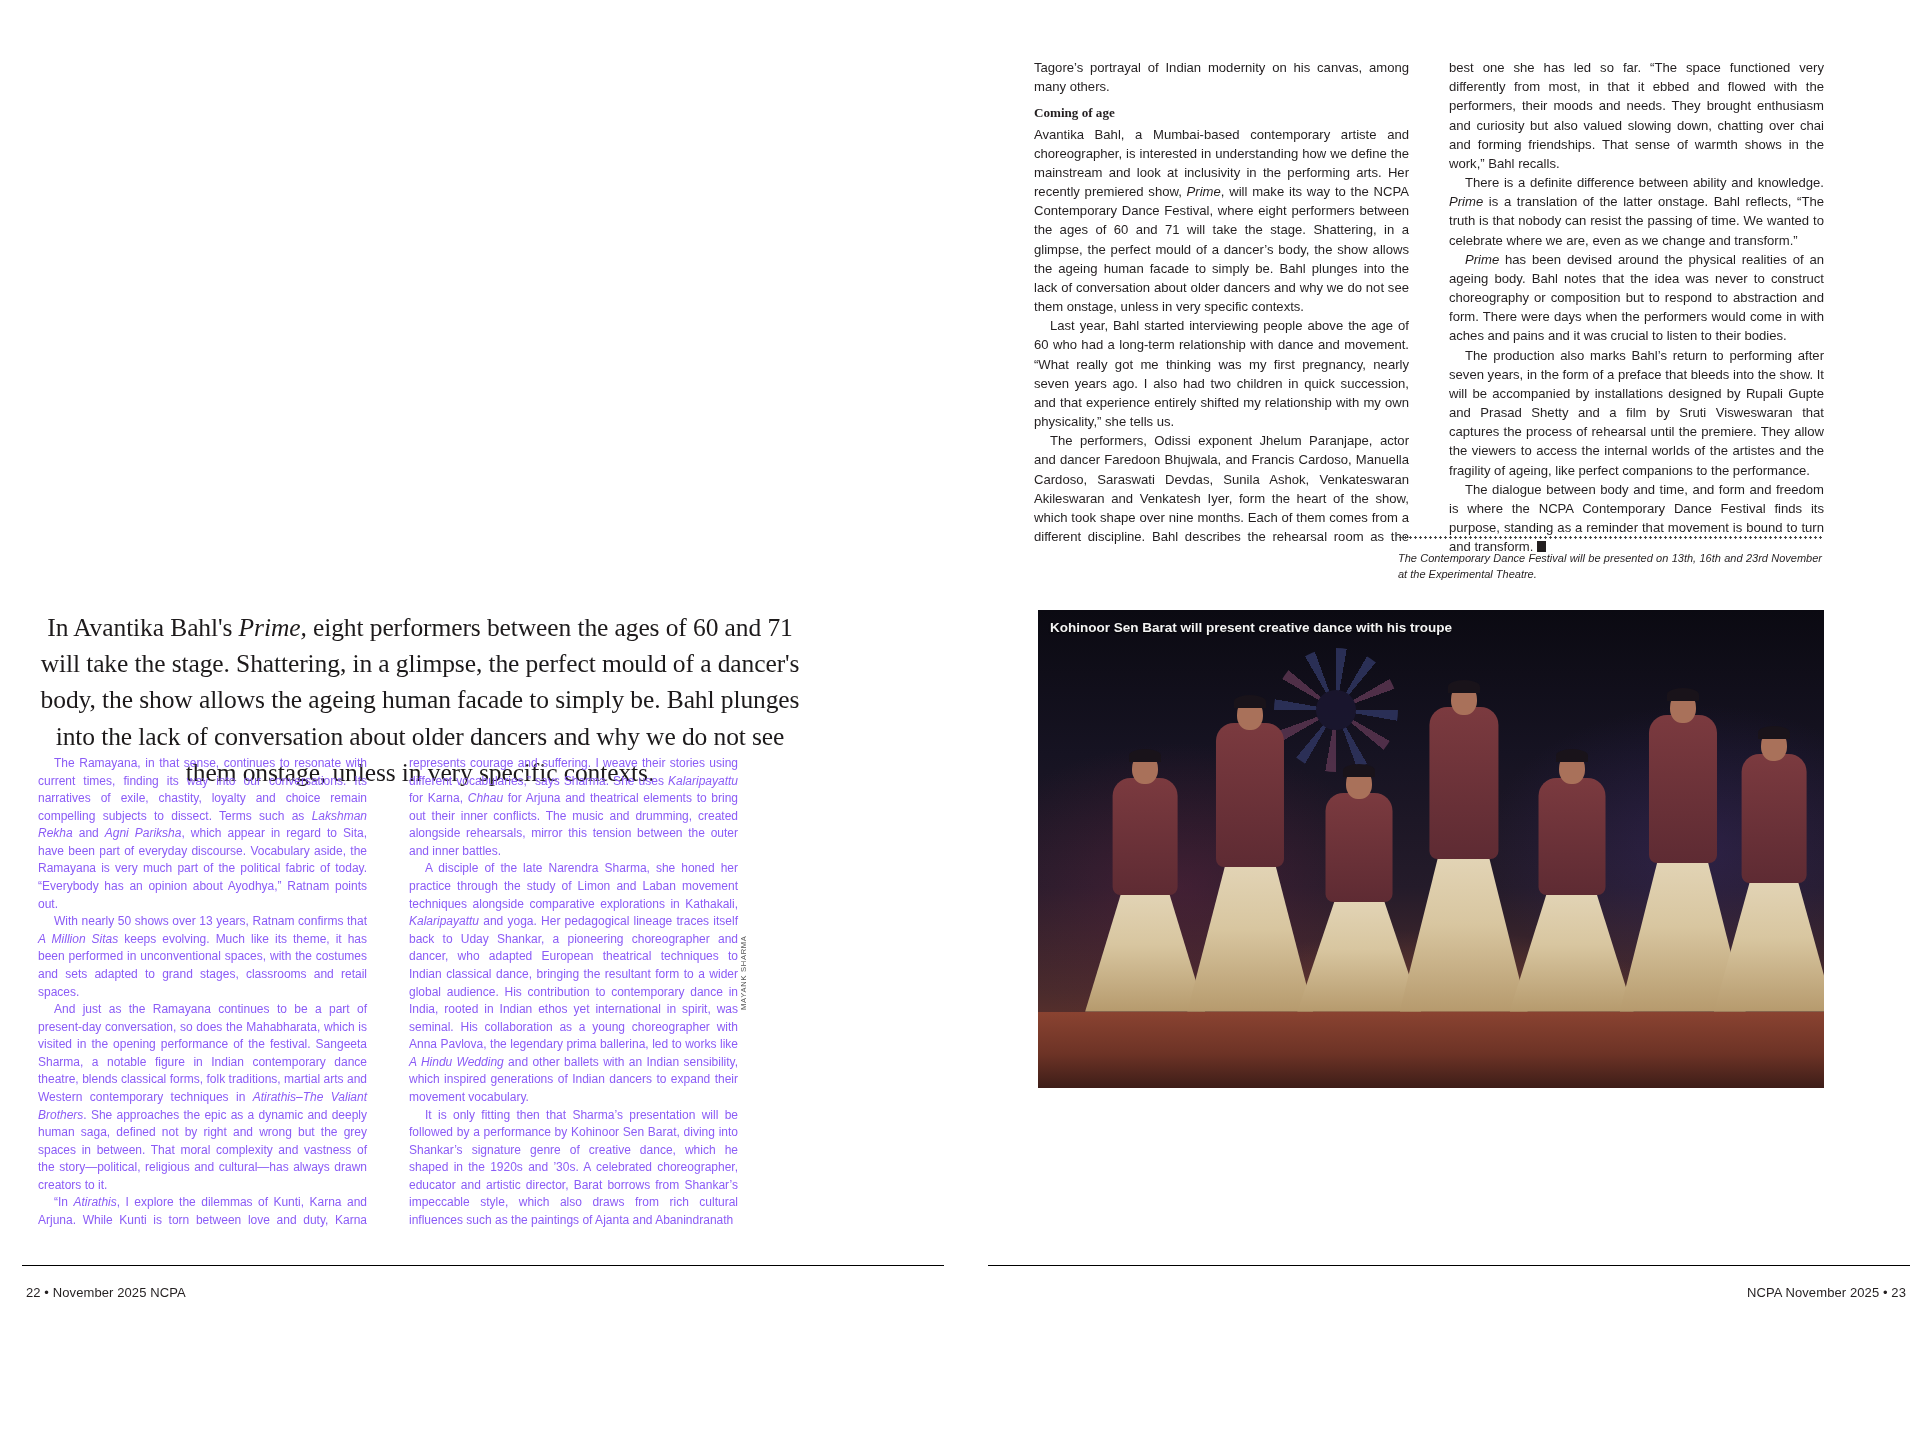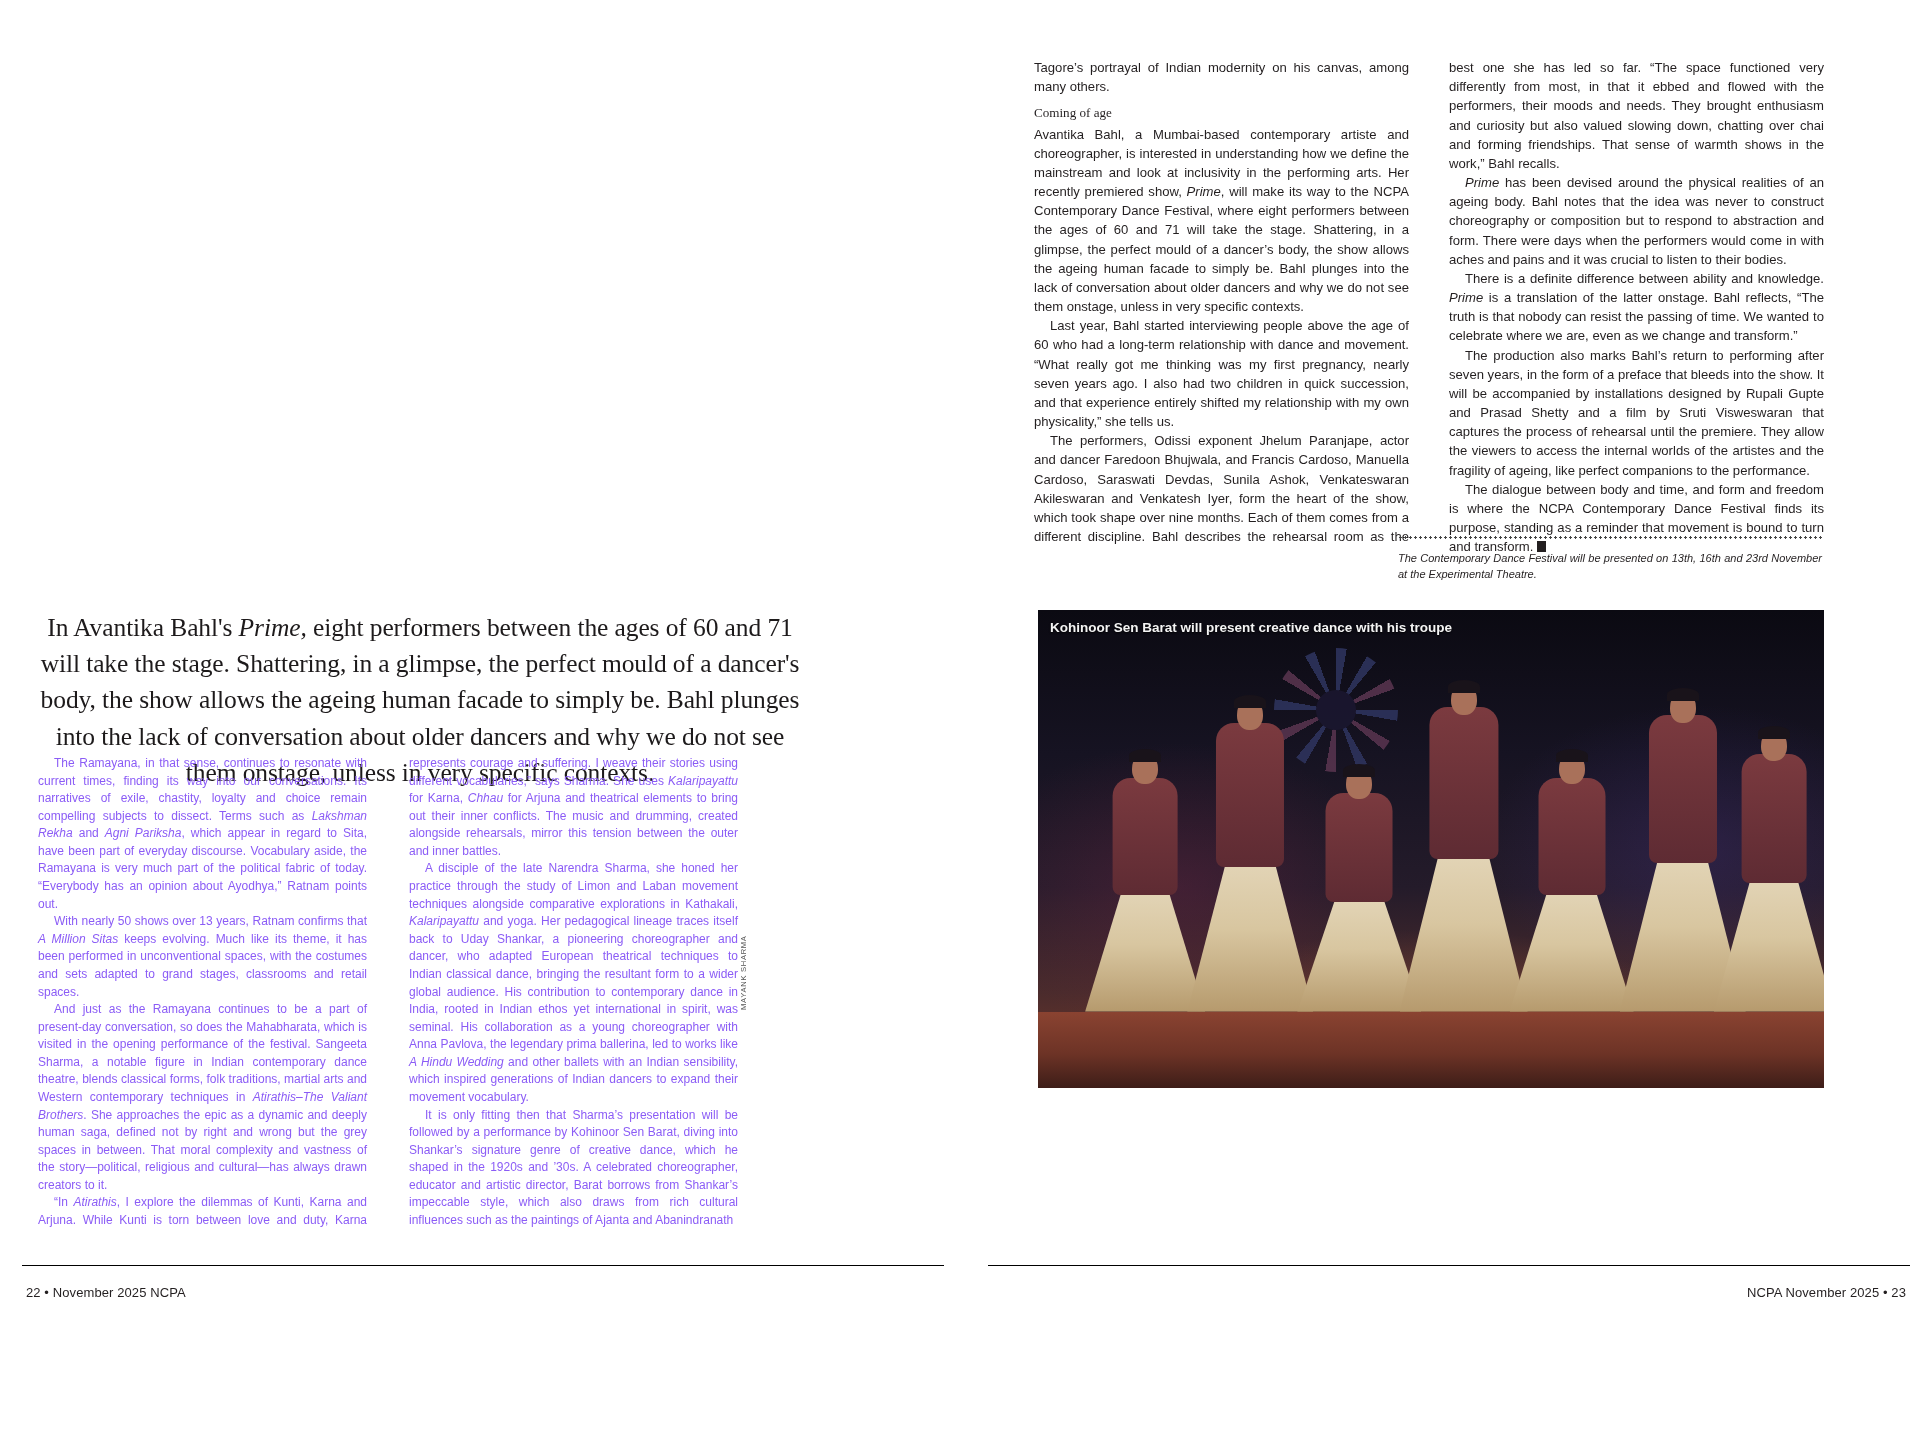--- a/index.html
+++ b/index.html
@@ -98,21 +98,21 @@
   }
   .rcols p{
     margin:0;font-size:13.1px;line-height:1.465;text-align:justify;
     text-indent:16px;color:#231f20;
   }
   .rcols p.nohang{text-indent:0;}
   .rcols i{font-style:italic;}
   .sec-head{
     font-family:"Liberation Serif", serif;
     color:#8f2240;font-size:21px;line-height:1.1;margin:7px 0 2px 0 !important;
-    text-indent:0 !important;text-align:left;font-weight:400;
+    text-indent:0 !important;text-align:left;font-weight:700;
   }
   .endmark{display:inline-block;width:9px;height:11px;background:#231f20;
     vertical-align:-1px;margin-left:4px;}
   .dotrule{
     position:absolute;left:432px;top:536px;width:424px;height:3px;
     background-image:radial-gradient(circle, #444 1px, rgba(0,0,0,0) 1.3px);
     background-size:5px 3px;background-repeat:repeat-x;
   }
   .tailnote{
     position:absolute;left:432px;top:550px;width:424px;
@@ -208,22 +208,22 @@
   </div>
 
   <div class="page page-right">
 
     <div class="rcols">
       <p class="nohang">Tagore’s portrayal of Indian modernity on his canvas, among many others.</p>
       <p class="sec-head">Coming of age</p>
       <p class="nohang">Avantika Bahl, a Mumbai-based contemporary artiste and choreographer, is interested in understanding how we define the mainstream and look at inclusivity in the performing arts. Her recently premiered show, <i>Prime</i>, will make its way to the NCPA Contemporary Dance Festival, where eight performers between the ages of 60 and 71 will take the stage. Shattering, in a glimpse, the perfect mould of a dancer’s body, the show allows the ageing human facade to simply be. Bahl plunges into the lack of conversation about older dancers and why we do not see them onstage, unless in very specific contexts.</p>
       <p>Last year, Bahl started interviewing people above the age of 60 who had a long-term relationship with dance and movement. “What really got me thinking was my first pregnancy, nearly seven years ago. I also had two children in quick succession, and that experience entirely shifted my relationship with my own physicality,” she tells us.</p>
       <p>The performers, Odissi exponent Jhelum Paranjape, actor and dancer Faredoon Bhujwala, and Francis Cardoso, Manuella Cardoso, Saraswati Devdas, Sunila Ashok, Venkateswaran Akileswaran and Venkatesh Iyer, form the heart of the show, which took shape over nine months. Each of them comes from a different discipline. Bahl describes the rehearsal room as the best one she has led so far. “The space functioned very differently from most, in that it ebbed and flowed with the performers, their moods and needs. They brought enthusiasm and curiosity but also valued slowing down, chatting over chai and forming friendships. That sense of warmth shows in the work,” Bahl recalls.</p>
+      <p>There is a definite difference between ability and knowledge. <i>Prime</i> is a translation of the latter onstage. Bahl reflects, “The truth is that nobody can resist the passing of time. We wanted to celebrate where we are, even as we change and transform.”</p>
       <p><i>Prime</i> has been devised around the physical realities of an ageing body. Bahl notes that the idea was never to construct choreography or composition but to respond to abstraction and form. There were days when the performers would come in with aches and pains and it was crucial to listen to their bodies.</p>
-      <p>There is a definite difference between ability and knowledge. <i>Prime</i> is a translation of the latter onstage. Bahl reflects, “The truth is that nobody can resist the passing of time. We wanted to celebrate where we are, even as we change and transform.”</p>
       <p>The production also marks Bahl’s return to performing after seven years, in the form of a preface that bleeds into the show. It will be accompanied by installations designed by Rupali Gupte and Prasad Shetty and a film by Sruti Visweswaran that captures the process of rehearsal until the premiere. They allow the viewers to access the internal worlds of the artistes and the fragility of ageing, like perfect companions to the performance.</p>
       <p>The dialogue between body and time, and form and freedom is where the NCPA Contemporary Dance Festival finds its purpose, standing as a reminder that movement is bound to turn and transform.<span class="endmark"></span></p>
     </div>
 
     <div class="dotrule"></div>
     <div class="tailnote">The Contemporary Dance Festival will be presented on 13th, 16th and 23rd November at the Experimental Theatre.</div>
 
     <div class="photo2">
       <div class="wheel"></div>
       <div class="stagefloor2"></div>

